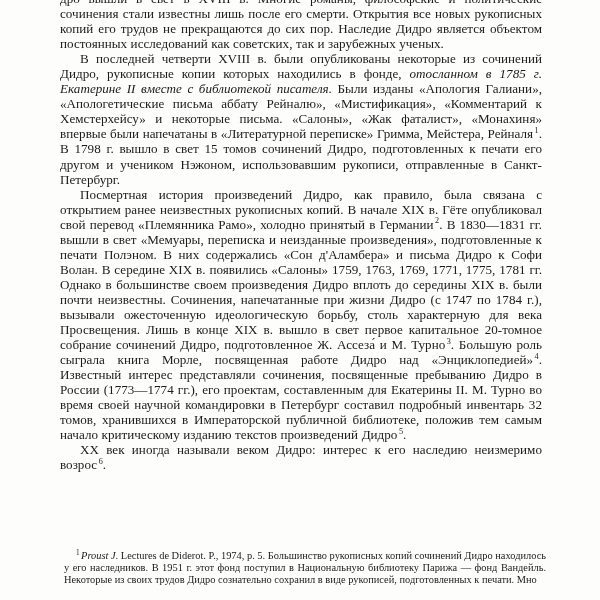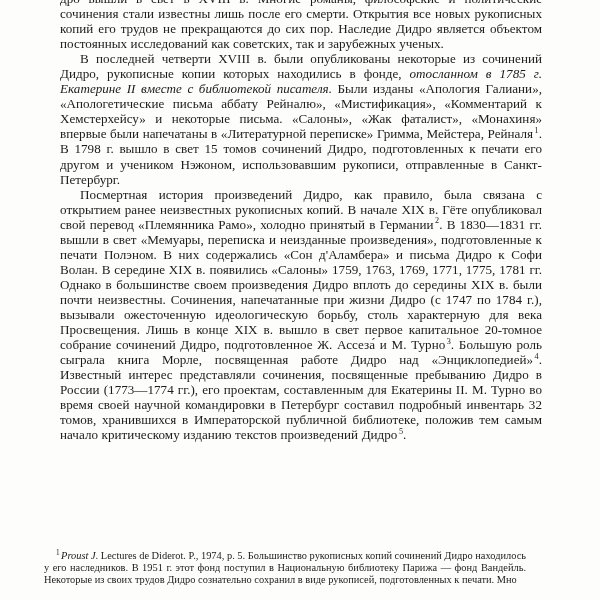--- a/index.html
+++ b/index.html
@@ -52,21 +52,21 @@
     margin-top: 46px;
   }
   sup.fn {
     font-size: 8.2px;
     vertical-align: super;
     line-height: 0;
     padding-left: 1.5px;
   }
   .footnotes {
     position: absolute;
-    left: 44px;
+    left: 64px;
     top: 550px;
     width: 482px;
   }
   p.footnote {
     margin: 0;
     text-align: justify;
     font-size: 10.4px;
     line-height: 12.0px;
     text-indent: 12px;
   }
@@ -83,20 +83,21 @@
 <div class="page">
 
   <div class="textblock">
 
     <p class="body-par no-indent">дро вышли в свет в XVIII в. Многие романы, философские и политические сочинения стали известны лишь после его смерти. Открытия все новых рукописных копий его трудов не прекращаются до сих пор. Наследие Дидро является объектом постоянных исследований как советских, так и зарубежных ученых.</p>
 
     <p class="body-par"><span>В последней четверти XVIII в. были опубликованы некоторые из сочинений Дидро, рукописные копии которых находились в фонде, </span><i>отосланном в 1785 г. Екатерине II вместе с библиотекой писателя.</i><span> Были изданы «Апология Галиани», «Апологетические письма аббату Рейналю», «Мистификация», «Комментарий к Хемстерхейсу» и некоторые письма. «Салоны», «Жак фаталист», «Монахиня» впервые были напечатаны в «Литературной переписке» Гримма, Мейстера, Рейналя</span><sup class="fn">1</sup><span>. В 1798 г. вышло в свет 15 томов сочинений Дидро, подготовленных к печати его другом и учеником Нэжоном, использовавшим рукописи, отправленные в Санкт-Петербург.</span></p>
 
     <p class="body-par"><span>Посмертная история произведений Дидро, как правило, была связана с открытием ранее неизвестных рукописных копий. В начале XIX в. Гёте опубликовал свой перевод «Племянника Рамо», холодно принятый в Германии</span><sup class="fn">2</sup><span>. В 1830—1831 гг. вышли в свет «Мемуары, переписка и неизданные произведения», подготовленные к печати Полэном. В них содержались «Сон д'Аламбера» и письма Дидро к Софи Волан. В середине XIX в. появились «Салоны» 1759, 1763, 1769, 1771, 1775, 1781 гг. Однако в большинстве своем произведения Дидро вплоть до середины XIX в. были почти неизвестны. Сочинения, напечатанные при жизни Дидро (с 1747 по 1784 г.), вызывали ожесточенную идеологическую борьбу, столь характерную для века Просвещения. Лишь в конце XIX в. вышло в свет первое капитальное 20-томное собрание сочинений Дидро, подготовленное Ж. Ассеза́ и М. Турно</span><sup class="fn">3</sup><span>. Большую роль сыграла книга Морле, посвященная работе Дидро над «Энциклопедией»</span><sup class="fn">4</sup><span>. Известный интерес представляли сочинения, посвященные пребыванию Дидро в России (1773—1774 гг.), его проектам, составленным для Екатерины II. М. Турно во время своей научной командировки в Петербург составил подробный инвентарь 32 томов, хранившихся в Императорской публичной библиотеке, положив тем самым начало критическому изданию текстов произведений Дидро</span><sup class="fn">5</sup><span>.</span></p>
 
+    <p class="body-par"><span>XX век иногда называли веком Дидро: интерес к его наследию неизмеримо возрос</span><sup class="fn">6</sup><span>.</span></p>
 
   </div>
 
   <div class="footnotes">
     <p class="footnote"><sup class="fnmark">1</sup><i>Proust J.</i><span> Lectures de Diderot. P., 1974, p. 5. Большинство рукописных копий сочинений Дидро находилось у его наследников. В 1951 г. этот фонд поступил в Национальную библиотеку Парижа — фонд Вандейль. Некоторые из своих трудов Дидро сознательно сохранил в виде рукописей, подготовленных к печати. Мно</span></p>
   </div>
 
   <div class="scan-tint" style="background:transparent;"></div>
 </div>
 

